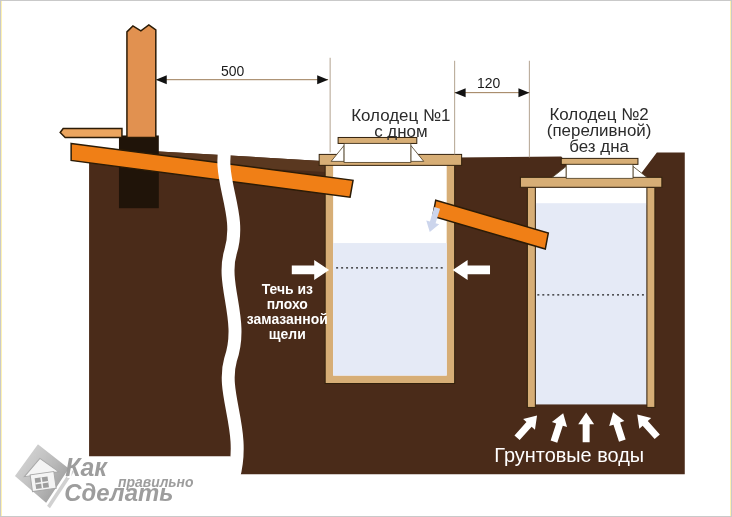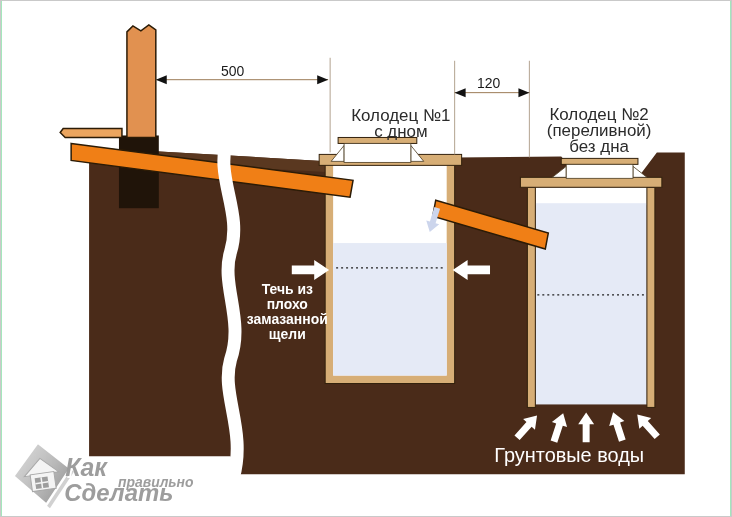--- a/index.html
+++ b/index.html
@@ -1,18 +1,18 @@
 <!DOCTYPE html>
 <html><head>
 <meta charset="utf-8">
 <style>
   html,body{margin:0;padding:0;background:#eee;}
   .frame{
     position:relative;width:730px;height:515px;margin:0 auto;
-    background:#22c55e;border:1px solid #c9c9c9;overflow:hidden;
+    background:#fde047;border:1px solid #c9c9c9;overflow:hidden;
     font-family:"Liberation Sans",sans-serif;
   }
   svg{display:block}
   text{font-family:"Liberation Sans",sans-serif;}
   .outline{stroke:#2b1b06;stroke-width:1.5;}
   .tan-outline{stroke:#32210c;stroke-width:1;}
   .thin-outline{stroke:#4a3a20;stroke-width:0.8;}
   .dim-line{stroke:#9c7b55;stroke-width:1;}
   .ext-line{stroke:#b3a390;stroke-width:1;}
   .dotted{stroke:#1f1f1f;stroke-width:1.3;stroke-dasharray:2 3;fill:none;}

